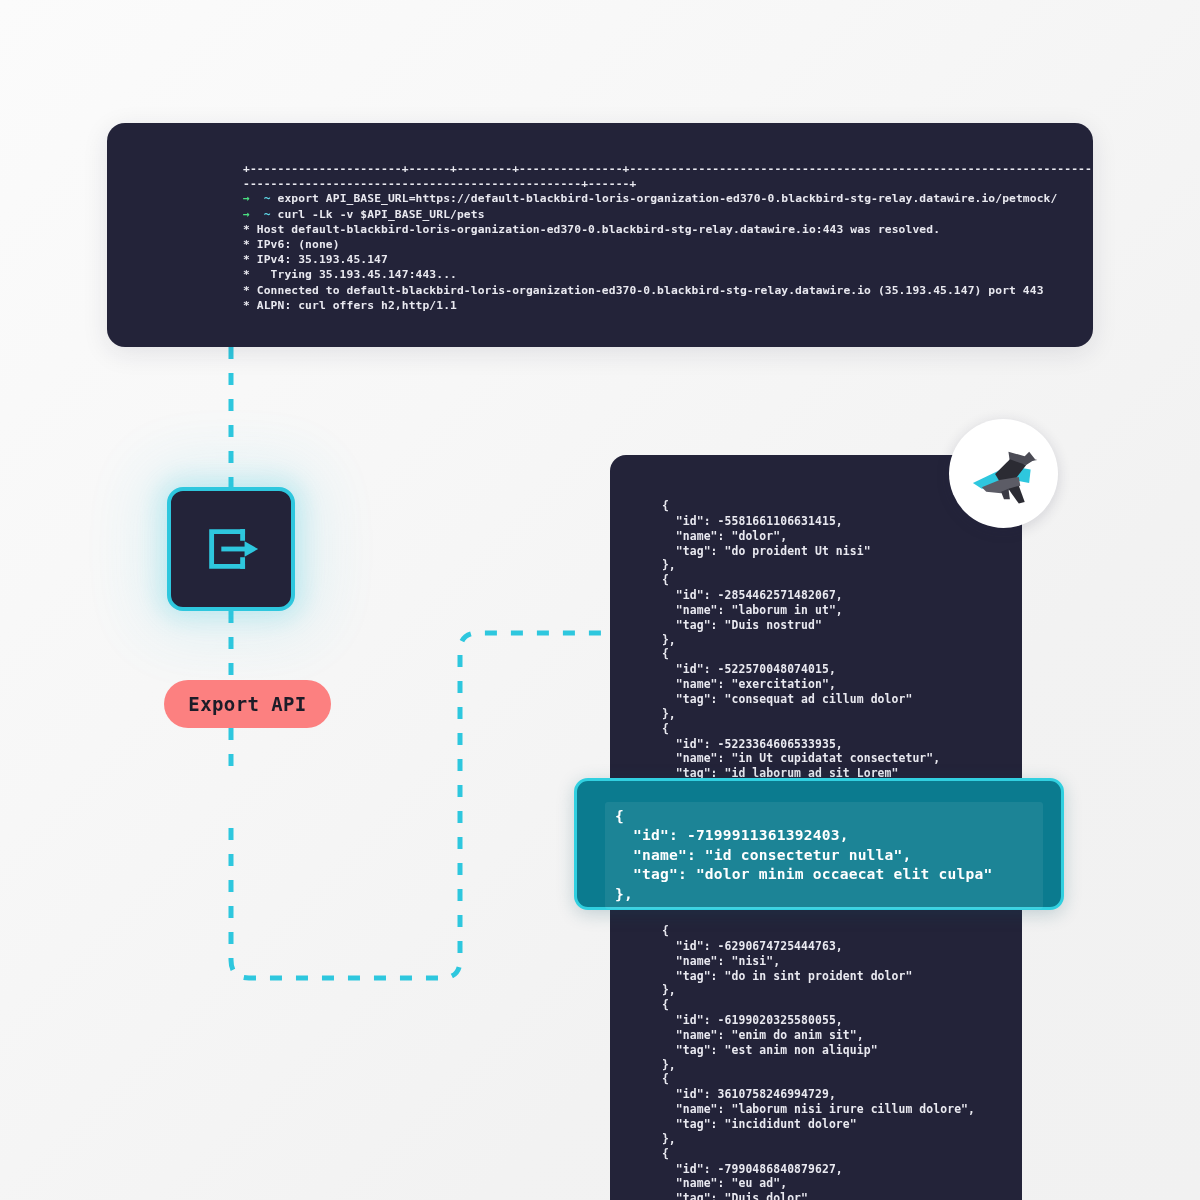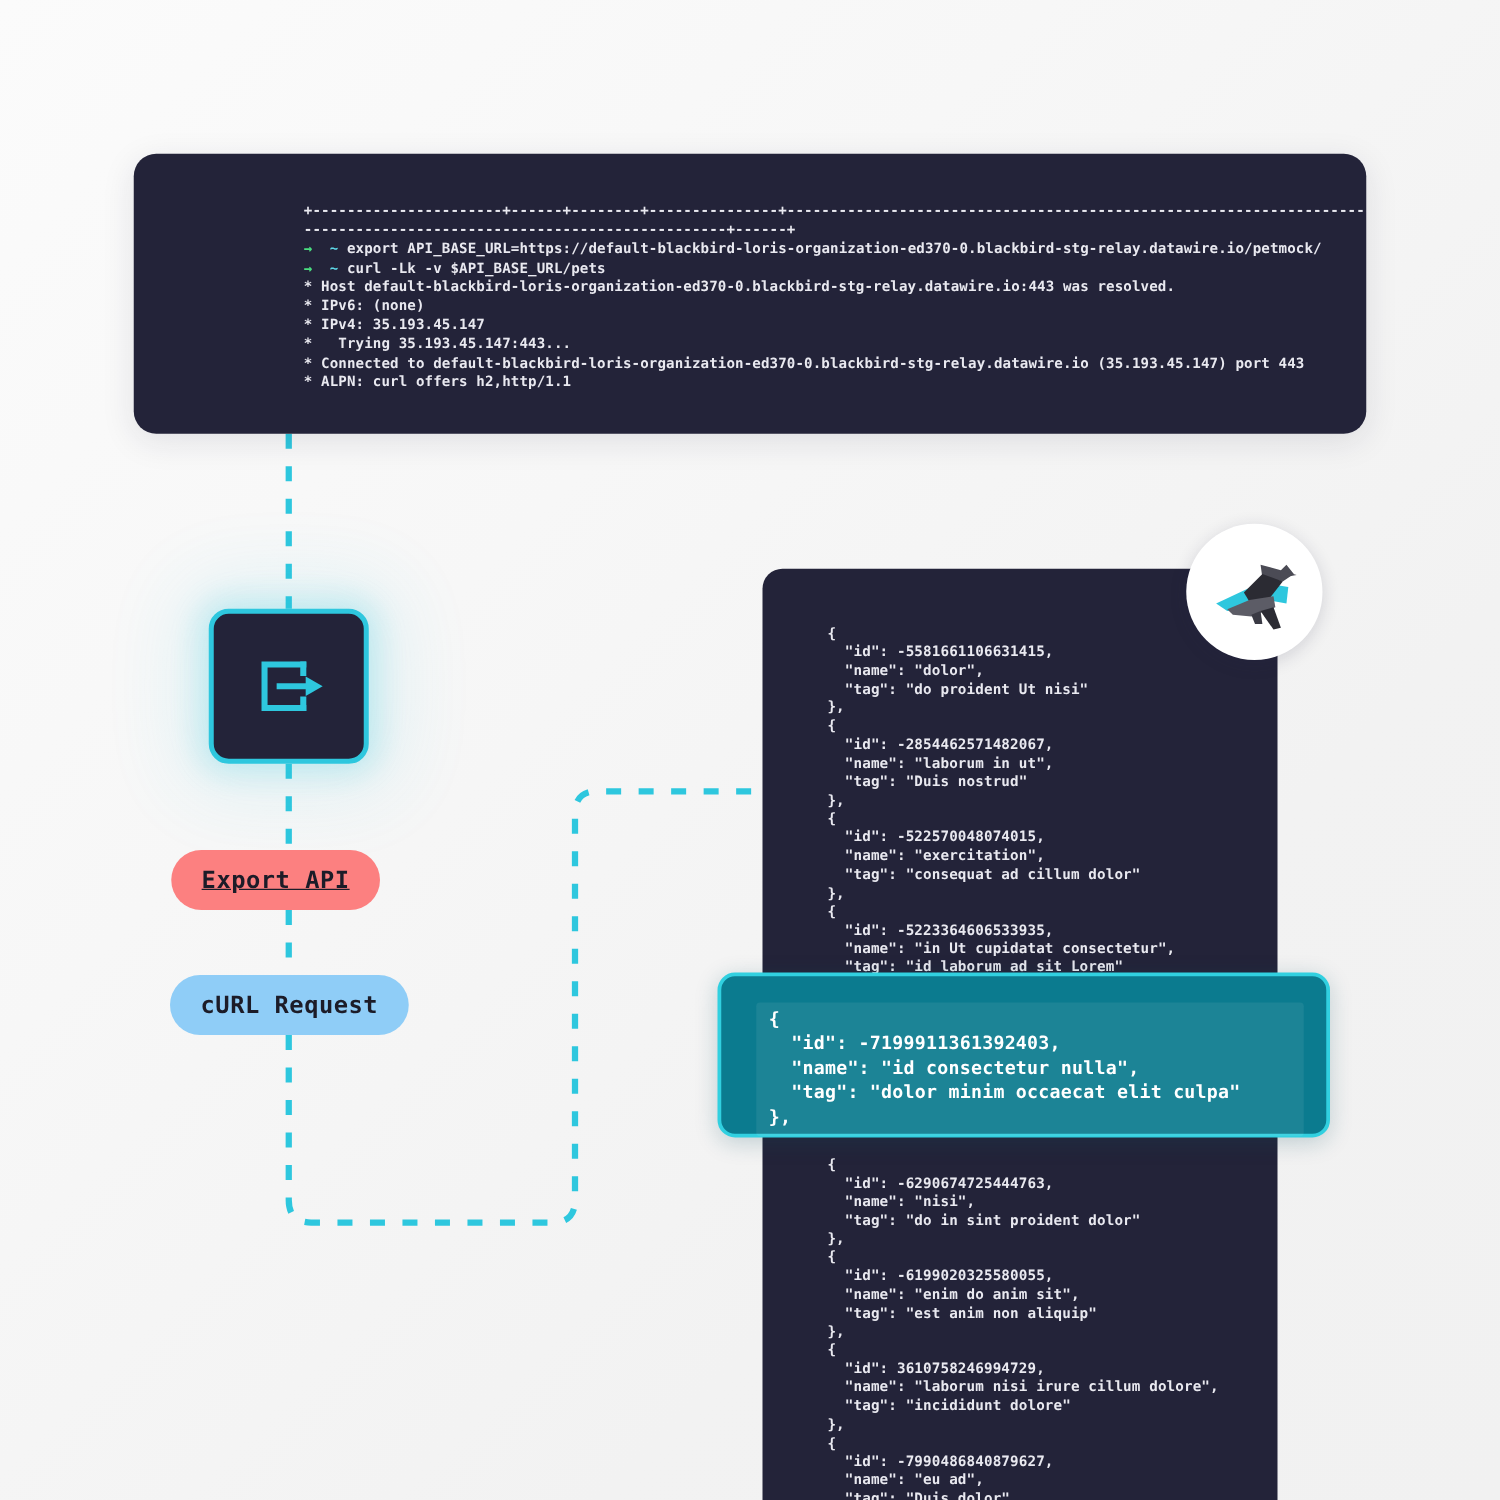--- a/index.html
+++ b/index.html
@@ -112,21 +112,21 @@
     position:absolute;
     display:flex; align-items:center; justify-content:center;
     border-radius:999px;
     font-family:"DejaVu Sans Mono","Liberation Mono",monospace;
     font-size:19px;
     font-weight:700;
     color:#1c1c28;
     letter-spacing:0.4px;
     z-index:5;
   }
-  .pill-export { left:137px; top:680px; width:167px; height:48px; background:#fc8080;text-decoration:underline; }
+  .pill-export { left:164px; top:680px; width:167px; height:48px; background:#fc8080; }
   .pill-curl   { left:136px; top:780px; width:191px; height:48px; background:#8fcdf7; }
 </style>
 </head>
 <body>
 
 <div id="stage">
 
   <svg id="connectors" viewBox="0 0 1200 1200" xmlns="http://www.w3.org/2000/svg">
     <g fill="none" stroke="#2ec7de" stroke-width="5" stroke-linecap="butt" stroke-dasharray="12 14">
 
@@ -218,17 +218,14 @@
       <path d="M44 14 V21" fill="none" stroke="#2ec7de" stroke-width="5" stroke-linecap="square"></path>
       <path d="M44 43 V50" fill="none" stroke="#2ec7de" stroke-width="5" stroke-linecap="square"></path>
       <path d="M22 32 H48" fill="none" stroke="#2ec7de" stroke-width="5" stroke-linecap="butt"></path>
       <polygon points="46,24 60,32 46,40" fill="#2ec7de"></polygon>
     </svg>
   </div>
 
   <div class="pill pill-export">
     <span>Export API</span>
   </div>
-  <div class="pill pill-curl">
-    <span>cURL Request</span>
-  </div>
 
 </div>
 
 </body></html>

